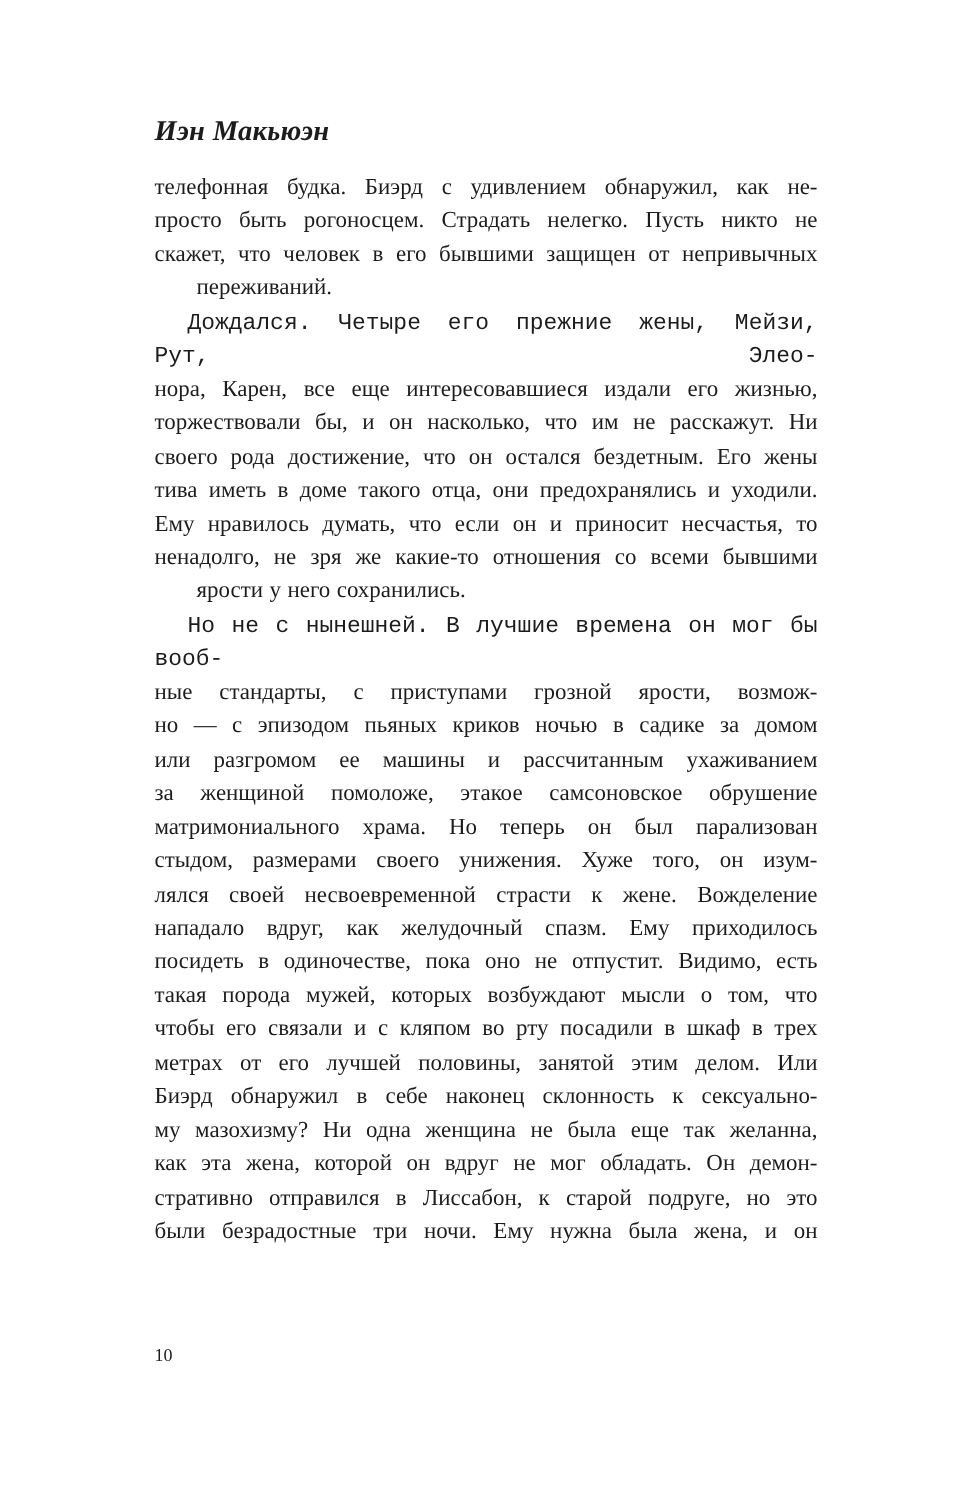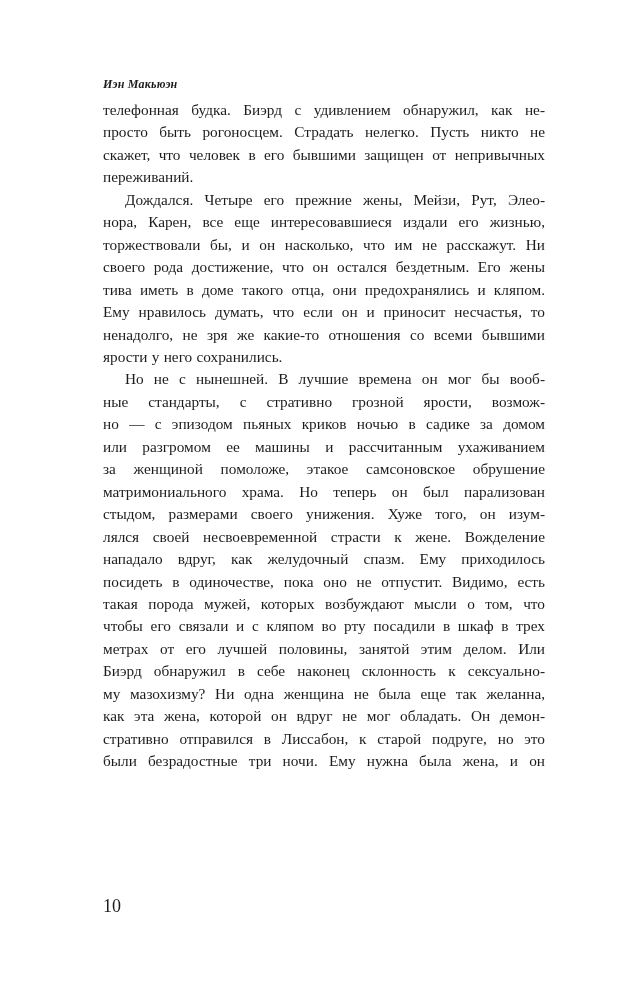--- a/index.html
+++ b/index.html
@@ -13,79 +13,81 @@
     height: 1000px;
     background: #ffffff;
     overflow: hidden;
     font-family: "Liberation Serif", "DejaVu Serif", serif;
     color: #1c1c1c;
   }
   .running-head {
     position: absolute;
     top: 77px;
     left: 103px;
-    font-size: 12px;
+    font-size: 19px;
     font-style: italic;
     font-weight: 600;
     letter-spacing: 0.2px;
   }
   .body-text {
     position: absolute;
-    top: 99px;
+    top: 114px;
     left: 103px;
     width: 442px;
     font-size: 15.3px;
     line-height: 22.45px;
   }
   .para { margin: 0; }
   .para .line {
     text-align: justify;
     text-align-last: justify;
     white-space: normal;
     word-spacing: 0.5px;
   }
   .para .line.lastline {
     text-align-last: left;
+    margin-left: 28px;
   }
   .para.indent .line.firstline {
     text-indent: 22px;
+    font-family: Liberation Mono, monospace;
   }
   .folio {
     position: absolute;
     left: 103px;
     top: 896px;
-    font-size: 18px;
+    font-size: 12px;
   }
 </style>
 </head>
 <body>
 
 <div class="page">
   <div class="running-head">Иэн Макьюэн</div>
 
   <div class="body-text" id="paragraphs">
       <div class="para">
         <div class="line firstline">телефонная будка. Биэрд с удивлением обнаружил, как не-</div>
         <div class="line">просто быть рогоносцем. Страдать нелегко. Пусть никто не</div>
         <div class="line">скажет, что человек в его бывшими защищен от непривычных</div>
         <div class="line lastline">переживаний.</div>
       </div>
       <div class="para indent">
         <div class="line firstline">Дождался. Четыре его прежние жены, Мейзи, Рут, Элео-</div>
         <div class="line">нора, Карен, все еще интересовавшиеся издали его жизнью,</div>
         <div class="line">торжествовали бы, и он насколько, что им не расскажут. Ни</div>
         <div class="line">своего рода достижение, что он остался бездетным. Его жены</div>
-        <div class="line">тива иметь в доме такого отца, они предохранялись и кляпом.</div>
+        <div class="line">тива иметь в доме такого отца, они предохранялись и уходили.</div>
         <div class="line">Ему нравилось думать, что если он и приносит несчастья, то</div>
         <div class="line">ненадолго, не зря же какие-то отношения со всеми бывшими</div>
         <div class="line lastline">ярости у него сохранились.</div>
       </div>
       <div class="para indent">
         <div class="line firstline">Но не с нынешней. В лучшие времена он мог бы вооб-</div>
-        <div class="line">ные стандарты, с стративно грозной ярости, возмож-</div>
+        <div class="line">ные стандарты, с приступами грозной ярости, возмож-</div>
         <div class="line">но — с эпизодом пьяных криков ночью в садике за домом</div>
         <div class="line">или разгромом ее машины и рассчитанным ухаживанием</div>
         <div class="line">за женщиной помоложе, этакое самсоновское обрушение</div>
         <div class="line">матримониального храма. Но теперь он был парализован</div>
         <div class="line">стыдом, размерами своего унижения. Хуже того, он изум-</div>
         <div class="line">лялся своей несвоевременной страсти к жене. Вожделение</div>
         <div class="line">нападало вдруг, как желудочный спазм. Ему приходилось</div>
         <div class="line">посидеть в одиночестве, пока оно не отпустит. Видимо, есть</div>
         <div class="line">такая порода мужей, которых возбуждают мысли о том, что</div>
         <div class="line">чтобы его связали и с кляпом во рту посадили в шкаф в трех</div>

